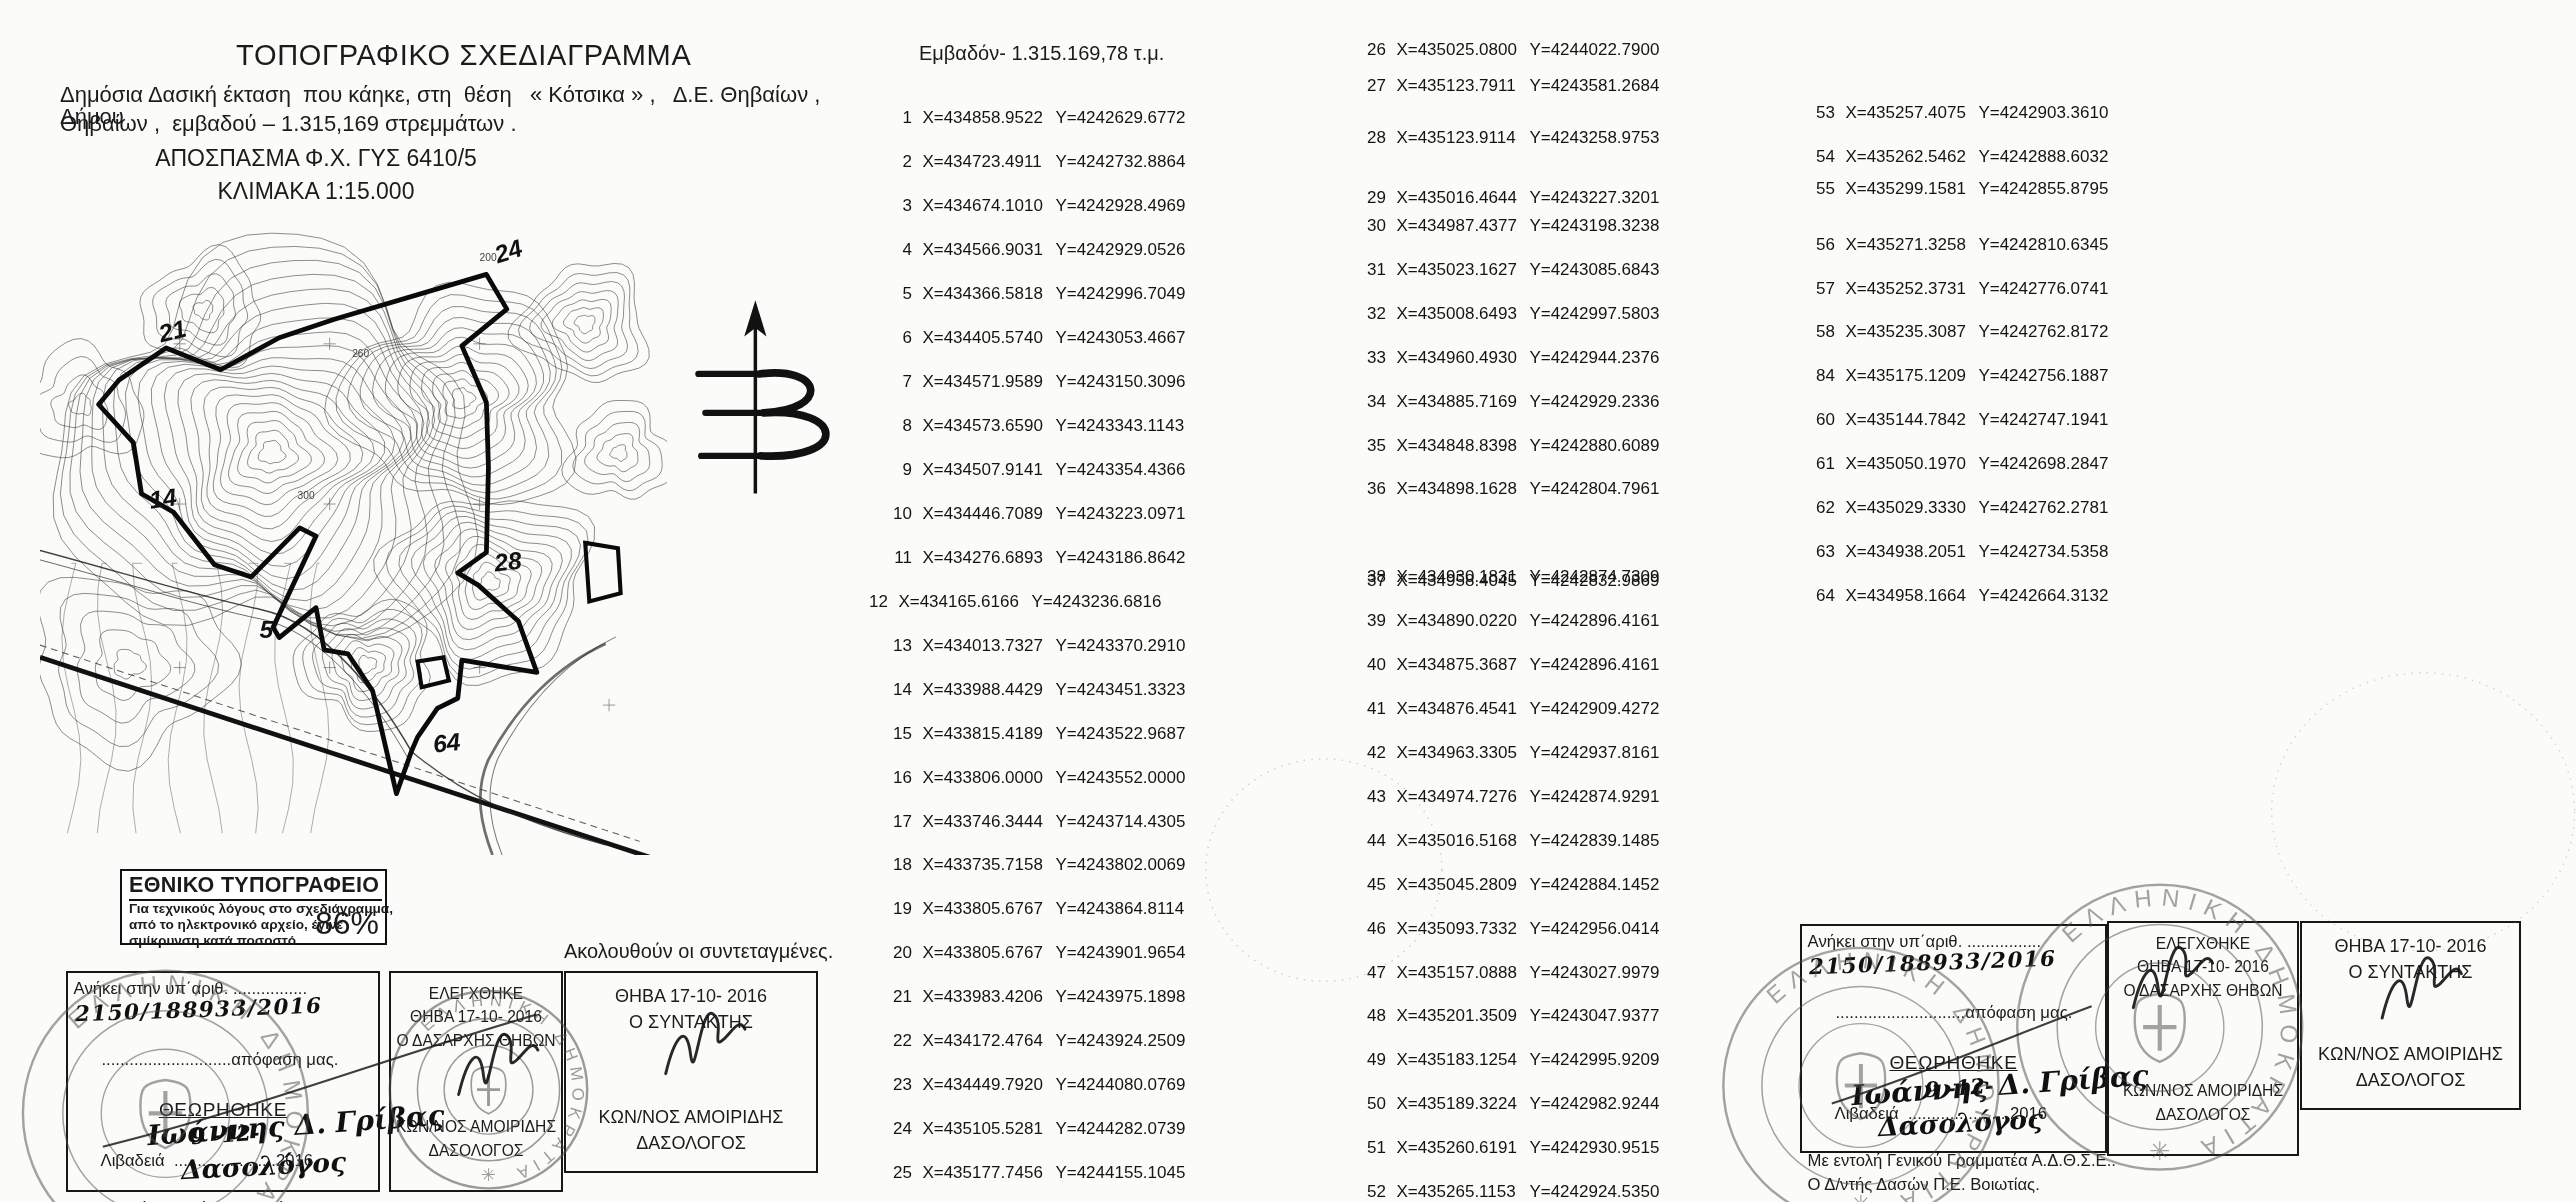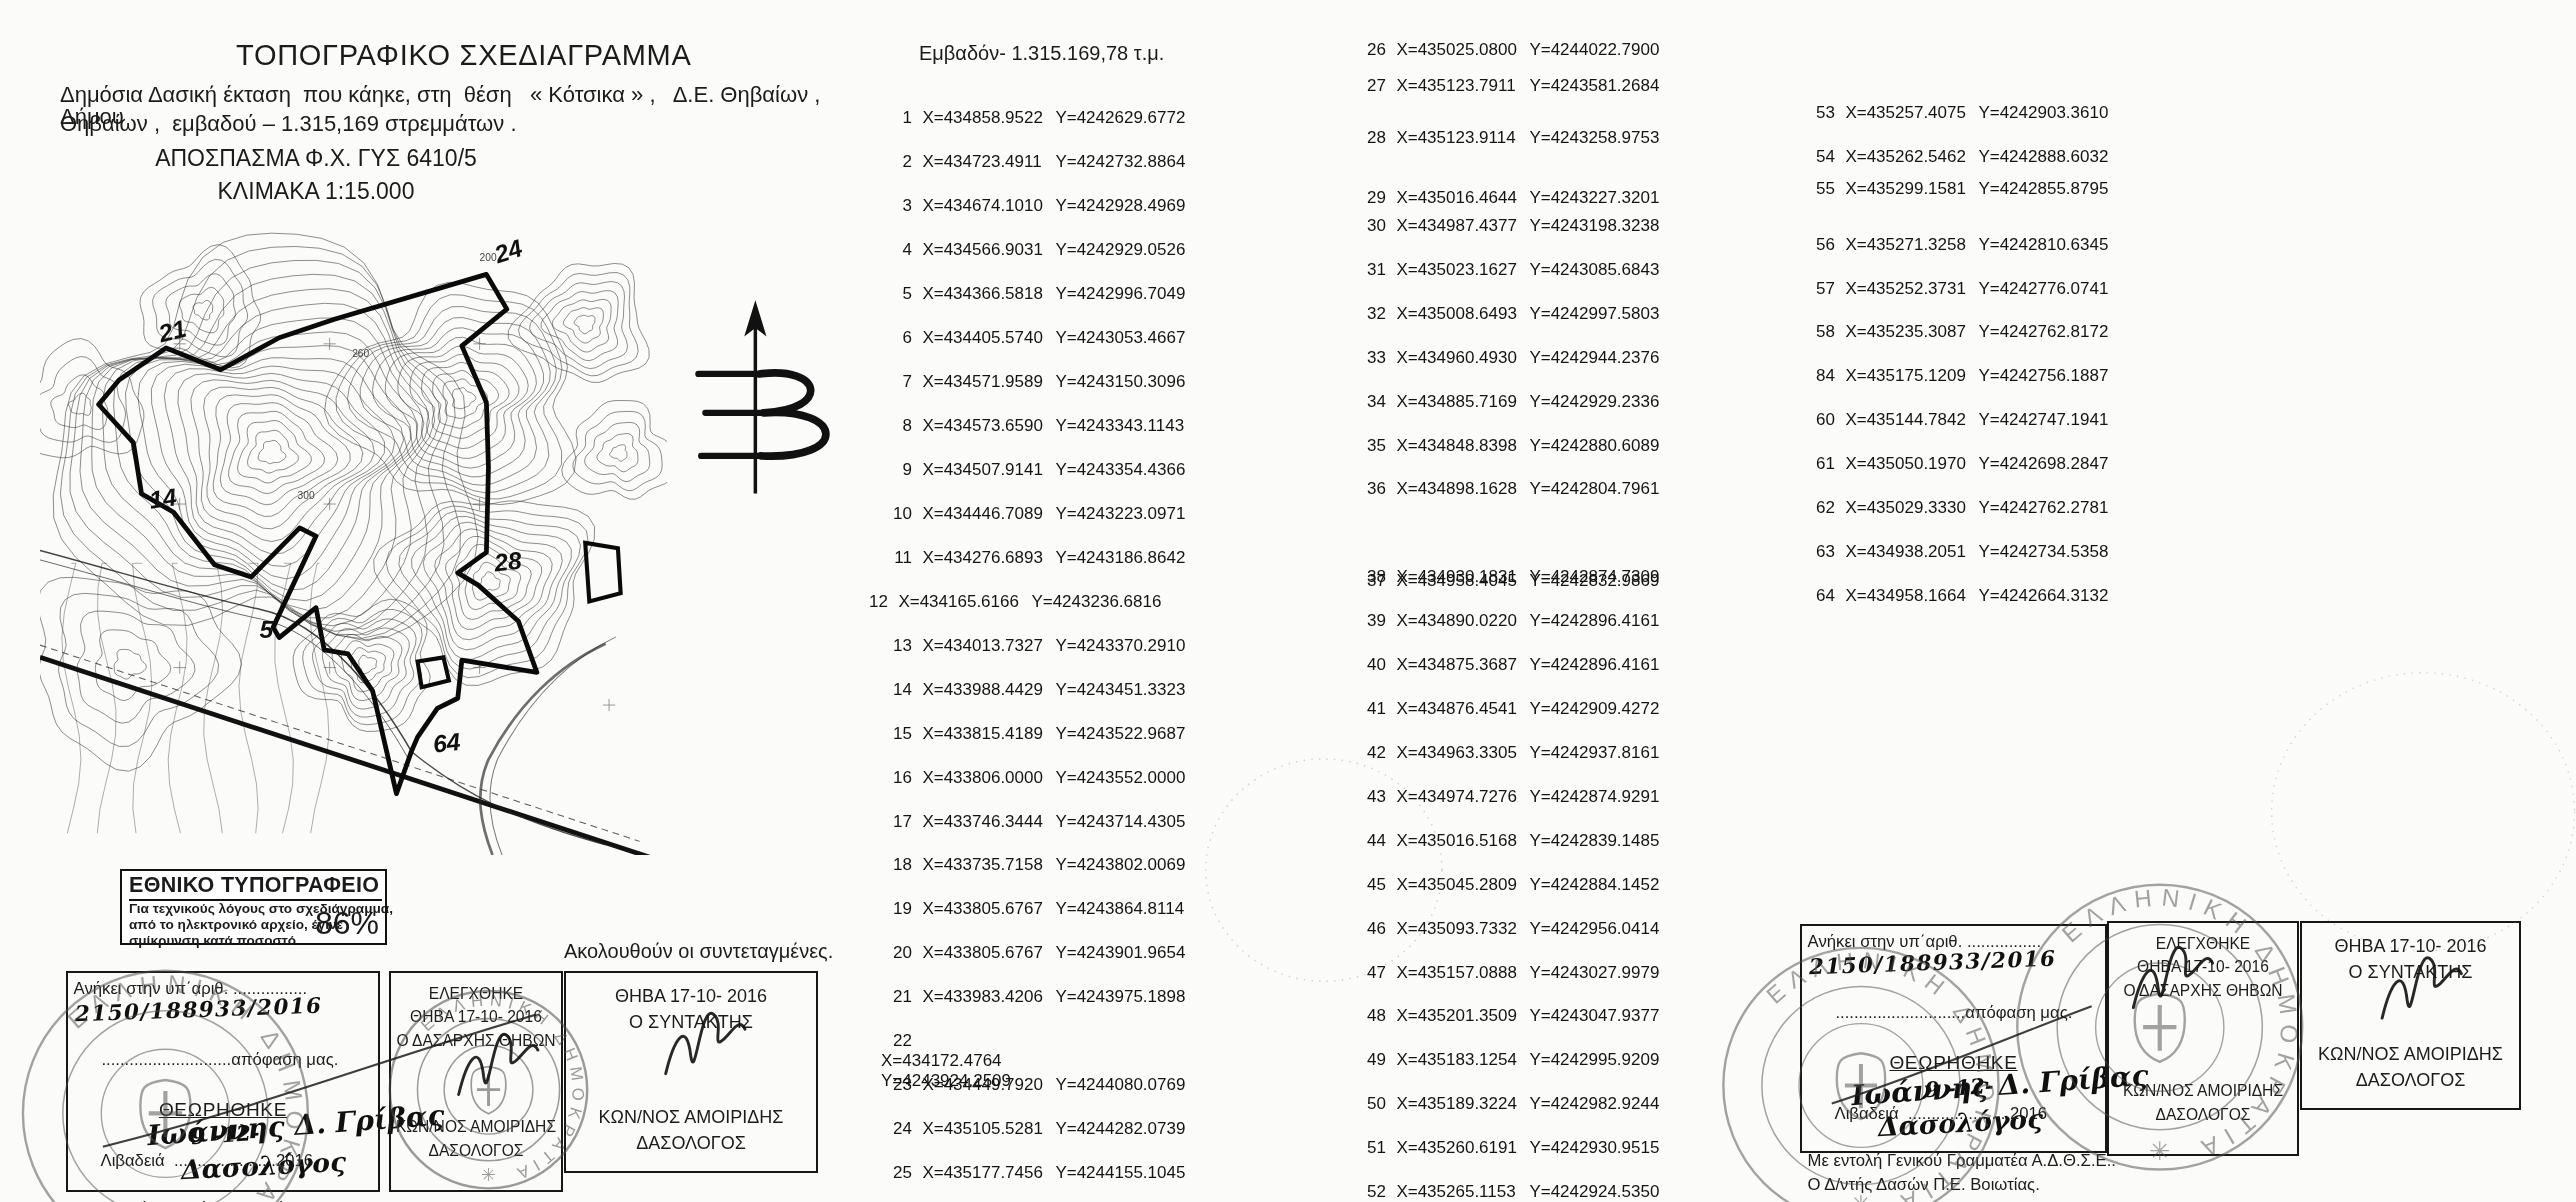--- a/index.html
+++ b/index.html
@@ -212,21 +212,21 @@
     <div class="pt-row" style="left: 857px; top: 592px;"><span class="pt-n">12</span><span class="pt-x">X=434165.6166</span><span class="pt-y">Y=4243236.6816</span></div>
     <div class="pt-row" style="left: 881px; top: 636px;"><span class="pt-n">13</span><span class="pt-x">X=434013.7327</span><span class="pt-y">Y=4243370.2910</span></div>
     <div class="pt-row" style="left: 881px; top: 680px;"><span class="pt-n">14</span><span class="pt-x">X=433988.4429</span><span class="pt-y">Y=4243451.3323</span></div>
     <div class="pt-row" style="left: 881px; top: 724px;"><span class="pt-n">15</span><span class="pt-x">X=433815.4189</span><span class="pt-y">Y=4243522.9687</span></div>
     <div class="pt-row" style="left: 881px; top: 768px;"><span class="pt-n">16</span><span class="pt-x">X=433806.0000</span><span class="pt-y">Y=4243552.0000</span></div>
     <div class="pt-row" style="left: 881px; top: 812px;"><span class="pt-n">17</span><span class="pt-x">X=433746.3444</span><span class="pt-y">Y=4243714.4305</span></div>
     <div class="pt-row" style="left: 881px; top: 855px;"><span class="pt-n">18</span><span class="pt-x">X=433735.7158</span><span class="pt-y">Y=4243802.0069</span></div>
     <div class="pt-row" style="left: 881px; top: 899px;"><span class="pt-n">19</span><span class="pt-x">X=433805.6767</span><span class="pt-y">Y=4243864.8114</span></div>
     <div class="pt-row" style="left: 881px; top: 943px;"><span class="pt-n">20</span><span class="pt-x">X=433805.6767</span><span class="pt-y">Y=4243901.9654</span></div>
     <div class="pt-row" style="left: 881px; top: 987px;"><span class="pt-n">21</span><span class="pt-x">X=433983.4206</span><span class="pt-y">Y=4243975.1898</span></div>
-    <div class="pt-row" style="left: 881px; top: 1031px; flex-direction: column;"><span class="pt-n">22</span><span class="pt-x">X=434172.4764</span><span class="pt-y">Y=4243924.2509</span></div>
+    <div class="pt-row" style="left: 881px; top: 1031px;"><span class="pt-n">22</span><span class="pt-x">X=434172.4764</span><span class="pt-y">Y=4243924.2509</span></div>
     <div class="pt-row" style="left: 881px; top: 1075px;"><span class="pt-n">23</span><span class="pt-x">X=434449.7920</span><span class="pt-y">Y=4244080.0769</span></div>
     <div class="pt-row" style="left: 881px; top: 1119px;"><span class="pt-n">24</span><span class="pt-x">X=435105.5281</span><span class="pt-y">Y=4244282.0739</span></div>
     <div class="pt-row" style="left: 881px; top: 1163px;"><span class="pt-n">25</span><span class="pt-x">X=435177.7456</span><span class="pt-y">Y=4244155.1045</span></div>
     <div class="pt-row" style="left: 1355px; top: 40px;"><span class="pt-n">26</span><span class="pt-x">X=435025.0800</span><span class="pt-y">Y=4244022.7900</span></div>
     <div class="pt-row" style="left: 1355px; top: 76px;"><span class="pt-n">27</span><span class="pt-x">X=435123.7911</span><span class="pt-y">Y=4243581.2684</span></div>
     <div class="pt-row" style="left: 1355px; top: 128px;"><span class="pt-n">28</span><span class="pt-x">X=435123.9114</span><span class="pt-y">Y=4243258.9753</span></div>
     <div class="pt-row" style="left: 1355px; top: 188px;"><span class="pt-n">29</span><span class="pt-x">X=435016.4644</span><span class="pt-y">Y=4243227.3201</span></div>
     <div class="pt-row" style="left: 1355px; top: 216px;"><span class="pt-n">30</span><span class="pt-x">X=434987.4377</span><span class="pt-y">Y=4243198.3238</span></div>
     <div class="pt-row" style="left: 1355px; top: 260px;"><span class="pt-n">31</span><span class="pt-x">X=435023.1627</span><span class="pt-y">Y=4243085.6843</span></div>
     <div class="pt-row" style="left: 1355px; top: 304px;"><span class="pt-n">32</span><span class="pt-x">X=435008.6493</span><span class="pt-y">Y=4242997.5803</span></div>

